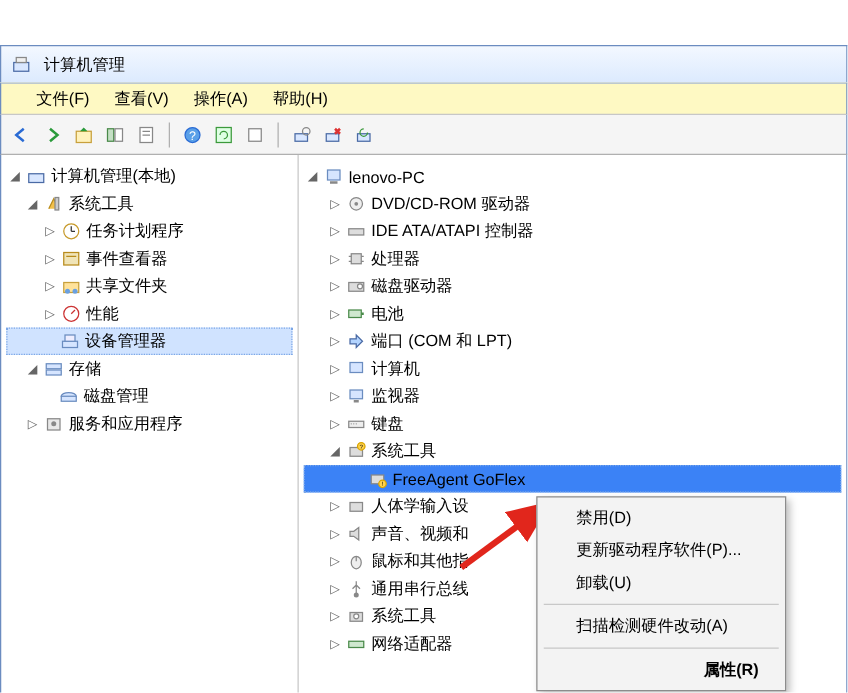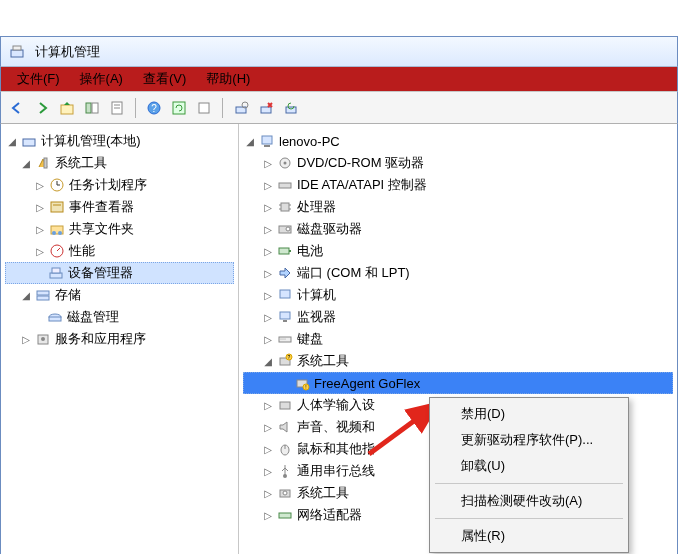--- a/index.html
+++ b/index.html
@@ -1,22 +1,22 @@
 <!DOCTYPE html>
 <html><head>
 <meta charset="utf-8">
 <style>
   * { box-sizing: border-box; font-family: "Microsoft YaHei", "Segoe UI", Tahoma, sans-serif; }
   body { margin:0; background:#fff; width:678px; height:554px; overflow:hidden; }
   .window { width:678px;margin-top:36px; }
   .titlebar { display:flex; align-items:center; height:30px; padding:0 8px;
     background:linear-gradient(#f3f8ff,#dceafe); border:1px solid #6b8cc0; border-bottom:none; }
   .titlebar .title { font-size:13px; color:#000; margin-left:6px; }
-  .menubar { display:flex; align-items:center; height:26px; padding:0 6px;
-    background:#b91c1c; border-left:1px solid #6b8cc0; border-right:1px solid #6b8cc0;
+  .menubar { display:flex; align-items:center; height:26px; padding:0 18px;
+    background:#fef9c3; border-left:1px solid #6b8cc0; border-right:1px solid #6b8cc0;
     border-top:1px solid #a8b9d2; border-bottom:1px solid #c7c7c7; font-size:13px; }
   .menubar .menu-item { padding:3px 10px; cursor:default; }
   .toolbar { display:flex; align-items:center; height:32px; padding:0 5px;
     background:#f5f5f5; border-left:1px solid #6b8cc0; border-right:1px solid #6b8cc0;
     border-bottom:1px solid #b0b0b0; gap:3px; }
   .tb-btn { width:22px; height:22px; display:flex; align-items:center; justify-content:center;
     border:1px solid transparent; border-radius:2px; cursor:default; }
   .tb-sep { width:1px; height:20px; background:#b0b0b0; margin:0 4px; }
   .content { display:flex; height:462px; border-left:1px solid #6b8cc0; border-right:1px solid #6b8cc0;
     border-bottom:1px solid #6b8cc0; position:relative; }
@@ -45,22 +45,22 @@
       <svg width="16" height="16">
           <rect x="2" y="6" width="12" height="7" fill="#d9e7ff" stroke="#4a6aa5"></rect>
           <rect x="4" y="2" width="8" height="4" fill="#f0f0f0" stroke="#888"></rect>
         </svg>
     </span>
     <span class="title">计算机管理</span>
   </div>
 
   <div class="menubar">
     <div class="menu-item">文件(F)</div>
+    <div class="menu-item">查看(V)</div>
     <div class="menu-item">操作(A)</div>
-    <div class="menu-item">查看(V)</div>
     <div class="menu-item">帮助(H)</div>
   </div>
 
   <div class="toolbar">
     <div class="tb-btn">
         <svg width="16" height="16">
           <path d="M10 3 L4 8 L10 13" fill="none" stroke="#2a6bd4" stroke-width="2"></path>
         </svg>
       </div>
     <div class="tb-btn">
@@ -447,17 +447,17 @@
         <line x1="10" y1="60" x2="78" y2="10" stroke="#e1261c" stroke-width="5" marker-end="url(#ah)"></line>
       </svg>
 
       <div class="context-menu" style="left:190px; top:273px; width:200px;">
         <div class="cm-item">禁用(D)</div>
         <div class="cm-item">更新驱动程序软件(P)...</div>
         <div class="cm-item">卸载(U)</div>
         <div class="cm-sep"></div>
         <div class="cm-item">扫描检测硬件改动(A)</div>
         <div class="cm-sep"></div>
-        <div class="cm-item" style="font-weight:normal;">属性(R)</div>
+        <div class="cm-item" style="font-weight:bold;text-align:right;">属性(R)</div>
       </div>
     </div>
   </div>
 </div>
 
 </body></html>

